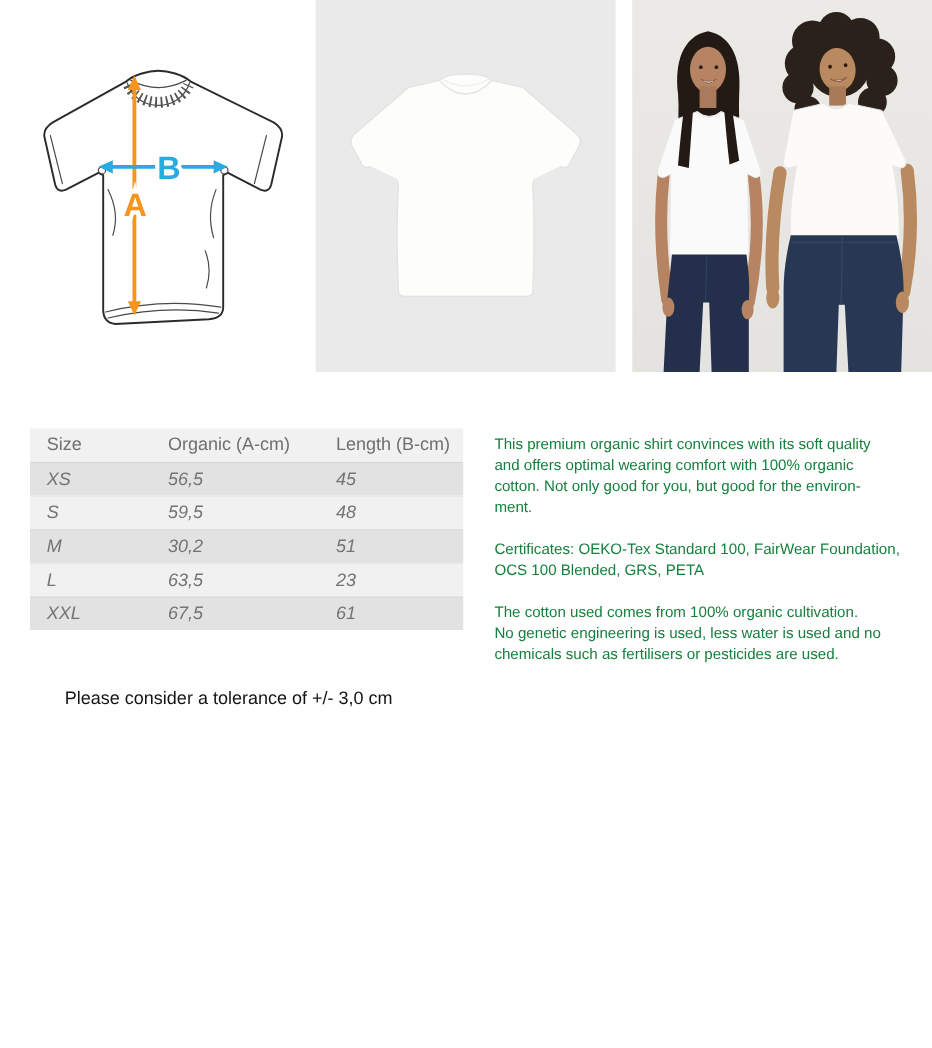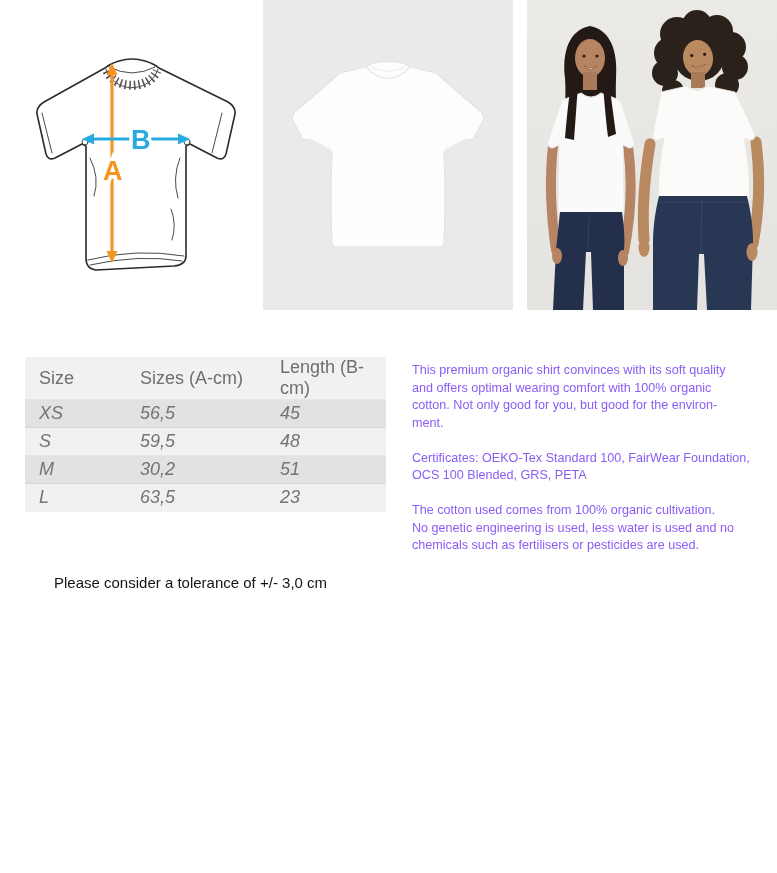--- a/index.html
+++ b/index.html
@@ -7,34 +7,34 @@
   body{font-family:"Liberation Sans", sans-serif;}
   .page{position:relative;width:777px;height:873px;background:#ffffff;overflow:hidden;}
 
   
   .diagram-wrap{position:absolute;left:28px;top:54px;width:210px;height:225px;}
   .product-panel{position:absolute;left:263px;top:0;width:250px;height:310px;background:#eaeaea;}
   .models-panel{position:absolute;left:527px;top:0;width:250px;height:310px;background:#e8e6e2;}
 
   
   .size-table{position:absolute;left:25px;top:357px;width:361px;border-collapse:collapse;table-layout:fixed;
-              font-size:18px;color:#757474;}
+              font-size:15px;color:#757474;}
   .size-table col.c1{width:115px}
   .size-table col.c2{width:140px}
   .size-table col.c3{width:106px}
   .size-table th,.size-table td{height:28px;padding:0;font-weight:400;text-align:left;vertical-align:middle;}
   .size-table th:first-child,.size-table td:first-child{padding-left:14px;}
   .size-table thead tr{background:#f2f1f1;color:#6f6f6f;}
   .size-table tbody tr{border-top:1px solid rgba(0,0,0,0.045);font-style:italic;}
   .size-table tbody tr:nth-child(odd){background:#e3e2e2;}
   .size-table tbody tr:nth-child(even){background:#f2f1f1;}
 
   .tolerance-note{position:absolute;left:54px;top:574px;font-size:15px;color:#141414;}
 
-  .description{position:absolute;left:412px;top:362px;width:365px;color:#8b5cf6;
+  .description{position:absolute;left:412px;top:362px;width:365px;color:#15803d;
                font-size:12.6px;line-height:17.5px;}
   .description p{margin:0 0 17.5px 0;white-space:pre;}
 
   
   .sketch{stroke:#2b2b2b;fill:#ffffff;stroke-width:1.6;stroke-linejoin:round;stroke-linecap:round;}
   .sketch-thin{stroke:#4a4a4a;fill:none;stroke-width:1;stroke-linecap:round;}
   .arrow-a-line{stroke:#F7941D;stroke-width:3.2;}
   .arrow-a-head{fill:#F7941D;}
   .arrow-b-line{stroke:#29ABE2;stroke-width:3.2;}
   .arrow-b-head{fill:#29ABE2;}
@@ -167,21 +167,21 @@
 
   <table class="size-table">
     <colgroup>
         <col class="c1">
         <col class="c2">
         <col class="c3">
       </colgroup>
     <thead>
       <tr>
         <th>Size</th>
-        <th>Sizes (A-cm)</th>
+        <th>Organic (A-cm)</th>
         <th>Length (B-cm)</th>
       </tr>
     </thead>
     <tbody>
       <tr>
         <td>XS</td>
         <td>56,5</td>
         <td>45</td>
       </tr>
       <tr>
@@ -191,20 +191,25 @@
       </tr>
       <tr>
         <td>M</td>
         <td>30,2</td>
         <td>51</td>
       </tr>
       <tr>
         <td>L</td>
         <td>63,5</td>
         <td>23</td>
+      </tr>
+      <tr>
+        <td>XXL</td>
+        <td>67,5</td>
+        <td>61</td>
       </tr>
     </tbody>
   </table>
 
   <div class="tolerance-note">Please consider a tolerance of +/- 3,0 cm</div>
 
   <div class="description">
     <p>This premium organic shirt convinces with its soft quality
 and offers optimal wearing comfort with 100% organic
 cotton. Not only good for you, but good for the environ-

